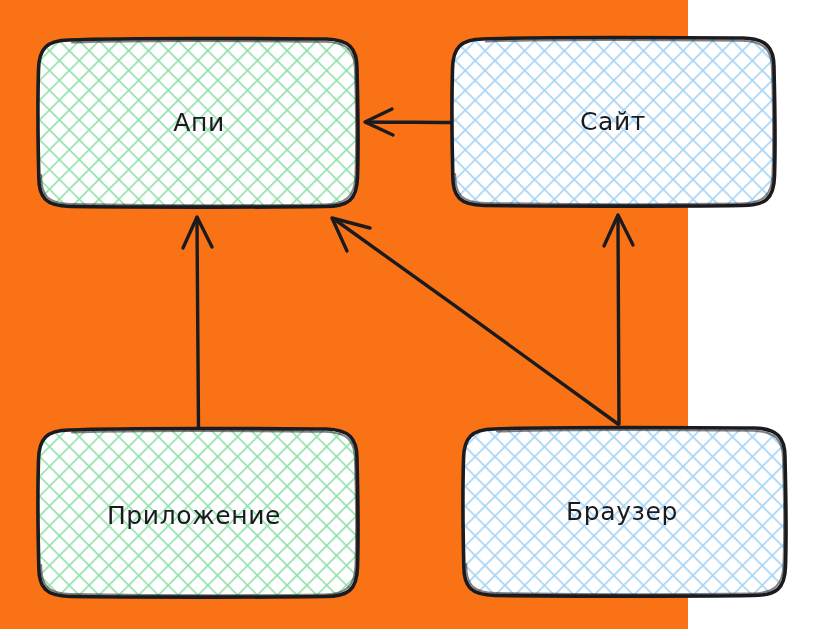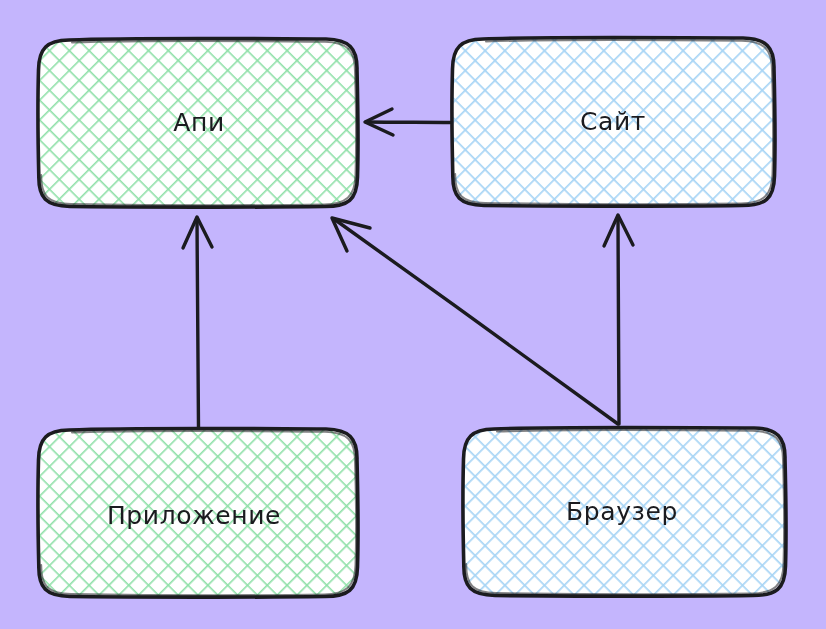--- a/index.html
+++ b/index.html
@@ -9,23 +9,23 @@
     background: #ffffff;
   }
   body {
     width: 826px;
     height: 629px;
     overflow: hidden;
     font-family: "DejaVu Sans", sans-serif;
   }
   #canvas-root {
     position: relative;
-    width: 826px;
+    width: 688px;
     height: 629px;
-    background: #c4b5fd;
+    background: #f97316;
   }
   #diagram-svg {
     position: absolute;
     top: 0;
     left: 0;
     width: 826px;
     height: 629px;
     display: block;
   }
   .node-label {

